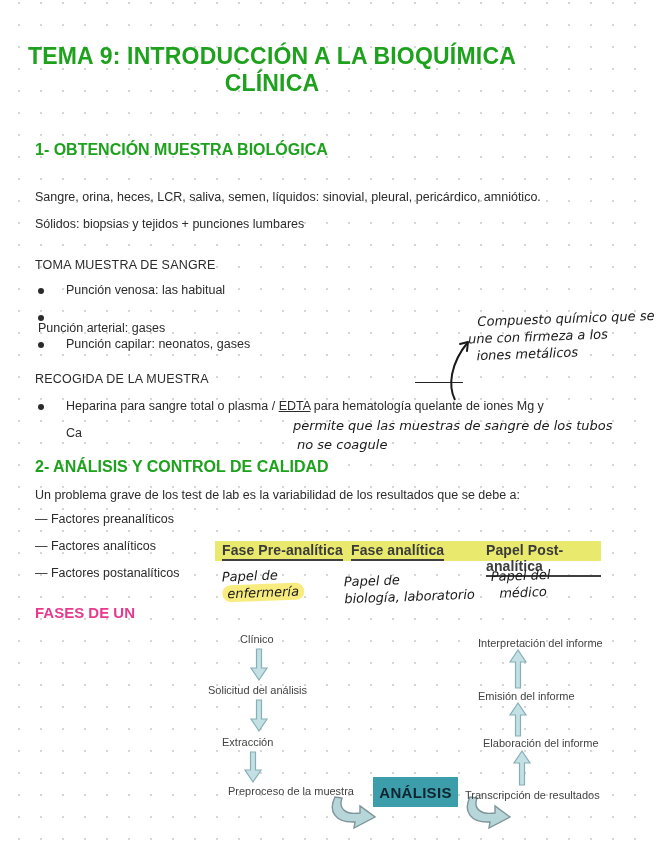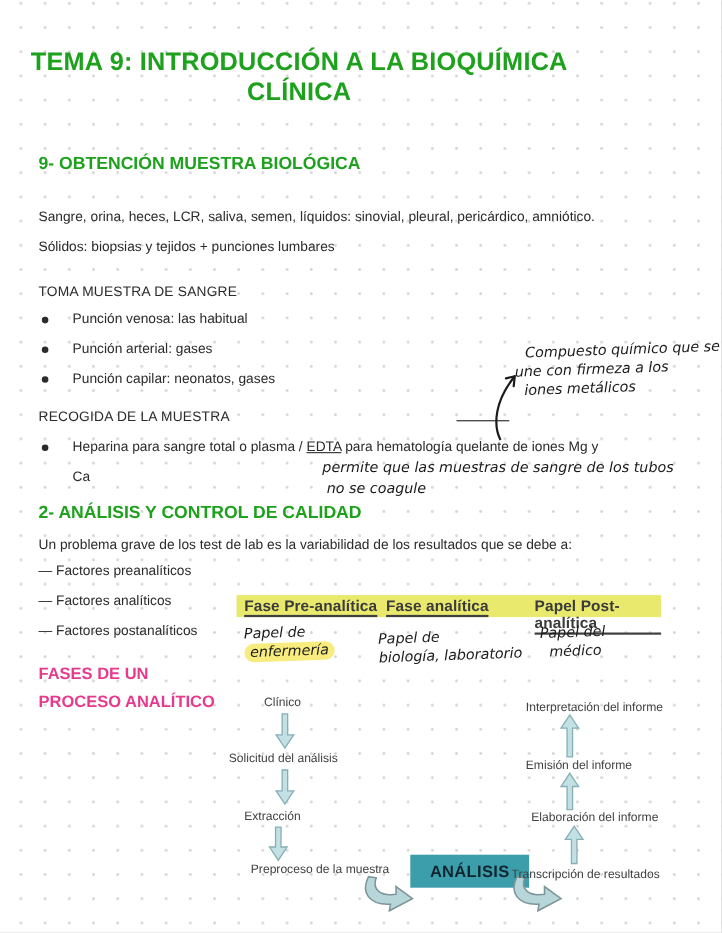--- a/index.html
+++ b/index.html
@@ -19,46 +19,46 @@
   .dot{width:6px;height:6px;border-radius:50%;background:#2b2b2b;margin:5px 22px 0 0;flex:0 0 6px;}
   .u-edta{text-decoration:underline;}
   .ol-word{border-top:1.6px solid #222;padding-top:16px;}
   .hand{font-family:"DejaVu Sans",sans-serif;font-style:italic;color:#1a1a1a;font-size:13px;line-height:17px;transform:rotate(-2deg);}
   .hand2{font-family:"DejaVu Sans",sans-serif;font-style:italic;color:#1a1a1a;font-size:13px;line-height:19px;}
   .hl{background:#f8ec7e;border-radius:9px;padding:0 5px;display:inline-block;}
   .pink{color:#e73a8d;font-weight:bold;font-size:15px;line-height:26px;}
   .ybar{width:386px;height:20px;background:#e9e96e;}
   .fase{position:absolute;top:1px;font-size:14px;font-weight:bold;color:#3b3b3b;border-bottom:2.6px solid #3f3f3f;padding-bottom:1px;letter-spacing:.1px;}
   .flow-label{font-size:11px;color:#424242;white-space:nowrap;}
-  .analisis-box{width:108px;height:30px;background:#3d9eab;color:#0e2530;font-weight:bold;font-size:15px;display:flex;align-items:center;justify-content:center;letter-spacing:.3px;}
+  .analisis-box{width:85px;height:30px;background:#3d9eab;color:#0e2530;font-weight:bold;font-size:15px;display:flex;align-items:center;justify-content:center;letter-spacing:.3px;}
   .dash-item{color:#2b2b2b;font-size:12.5px;}
   svg{display:block;overflow:visible;}
 </style>
 </head>
 <body>
 
 <div class="page">
 
   <div class="abs title" style="top:43px;left:0;">
     <div>TEMA 9: INTRODUCCIÓN A LA BIOQUÍMICA</div>
     <div>CLÍNICA</div>
   </div>
 
-  <div class="abs h-green" style="left:35px;top:141px;">9- OBTENCIÓN MUESTRA BIOLÓGICA</div>
+  <div class="abs h-green" style="left:35px;top:141px;">1- OBTENCIÓN MUESTRA BIOLÓGICA</div>
 
   <div class="abs body-txt" style="left:35px;top:190px;">Sangre, orina, heces, LCR, saliva, semen, líquidos: sinovial, pleural, pericárdico, amniótico.</div>
   <div class="abs body-txt" style="left:35px;top:217px;">Sólidos: biopsias y tejidos + punciones lumbares</div>
 
   <div class="abs bullet-row" style="left:38px;top:283px;">
     <span class="dot"></span>
     <span>Punción venosa: las habitual</span>
   </div>
 
   <div class="abs sub" style="left:35px;top:258px;">TOMA MUESTRA DE SANGRE</div>
-  <div class="abs bullet-row" style="left:38px;top:310px;">
+  <div class="abs bullet-row" style="left:38px;top:310px;flex-direction:column;">
     <span class="dot"></span>
     <span>Punción arterial: gases</span>
   </div>
   <div class="abs bullet-row" style="left:38px;top:337px;">
     <span class="dot"></span>
     <span>Punción capilar: neonatos, gases</span>
   </div>
 
   <div class="abs sub" style="left:35px;top:372px;">RECOGIDA DE LA MUESTRA</div>
 
@@ -105,21 +105,20 @@
     <div>Papel de</div>
     <div>biología, laboratorio</div>
   </div>
   <div class="abs hand" style="left:491px;top:567px;">
     <div>Papel del</div>
     <div style="margin-left:8px;">médico</div>
   </div>
 
   <div class="abs pink" style="left:35px;top:600px;">
     <div>FASES DE UN</div>
-    <div>PROCESO ANALÍTICO</div>
   </div>
 
   <div class="abs flow-label" style="left:240px;top:633px;">Clínico</div>
   <svg class="abs" style="left:250px;top:649px;" width="18" height="31" viewBox="0 0 18 31">
     <path d="M6.5 0 h5 v19 h5.5 L9 31 L1 19 h5.5 z" fill="#c3e0e4" stroke="#86afb6" stroke-width="1.2"></path>
   </svg>
   <div class="abs flow-label" style="left:208px;top:684px;">Solicitud del análisis</div>
   <svg class="abs" style="left:250px;top:700px;" width="18" height="31" viewBox="0 0 18 31">
     <path d="M6.5 0 h5 v19 h5.5 L9 31 L1 19 h5.5 z" fill="#c3e0e4" stroke="#86afb6" stroke-width="1.2"></path>
   </svg>

